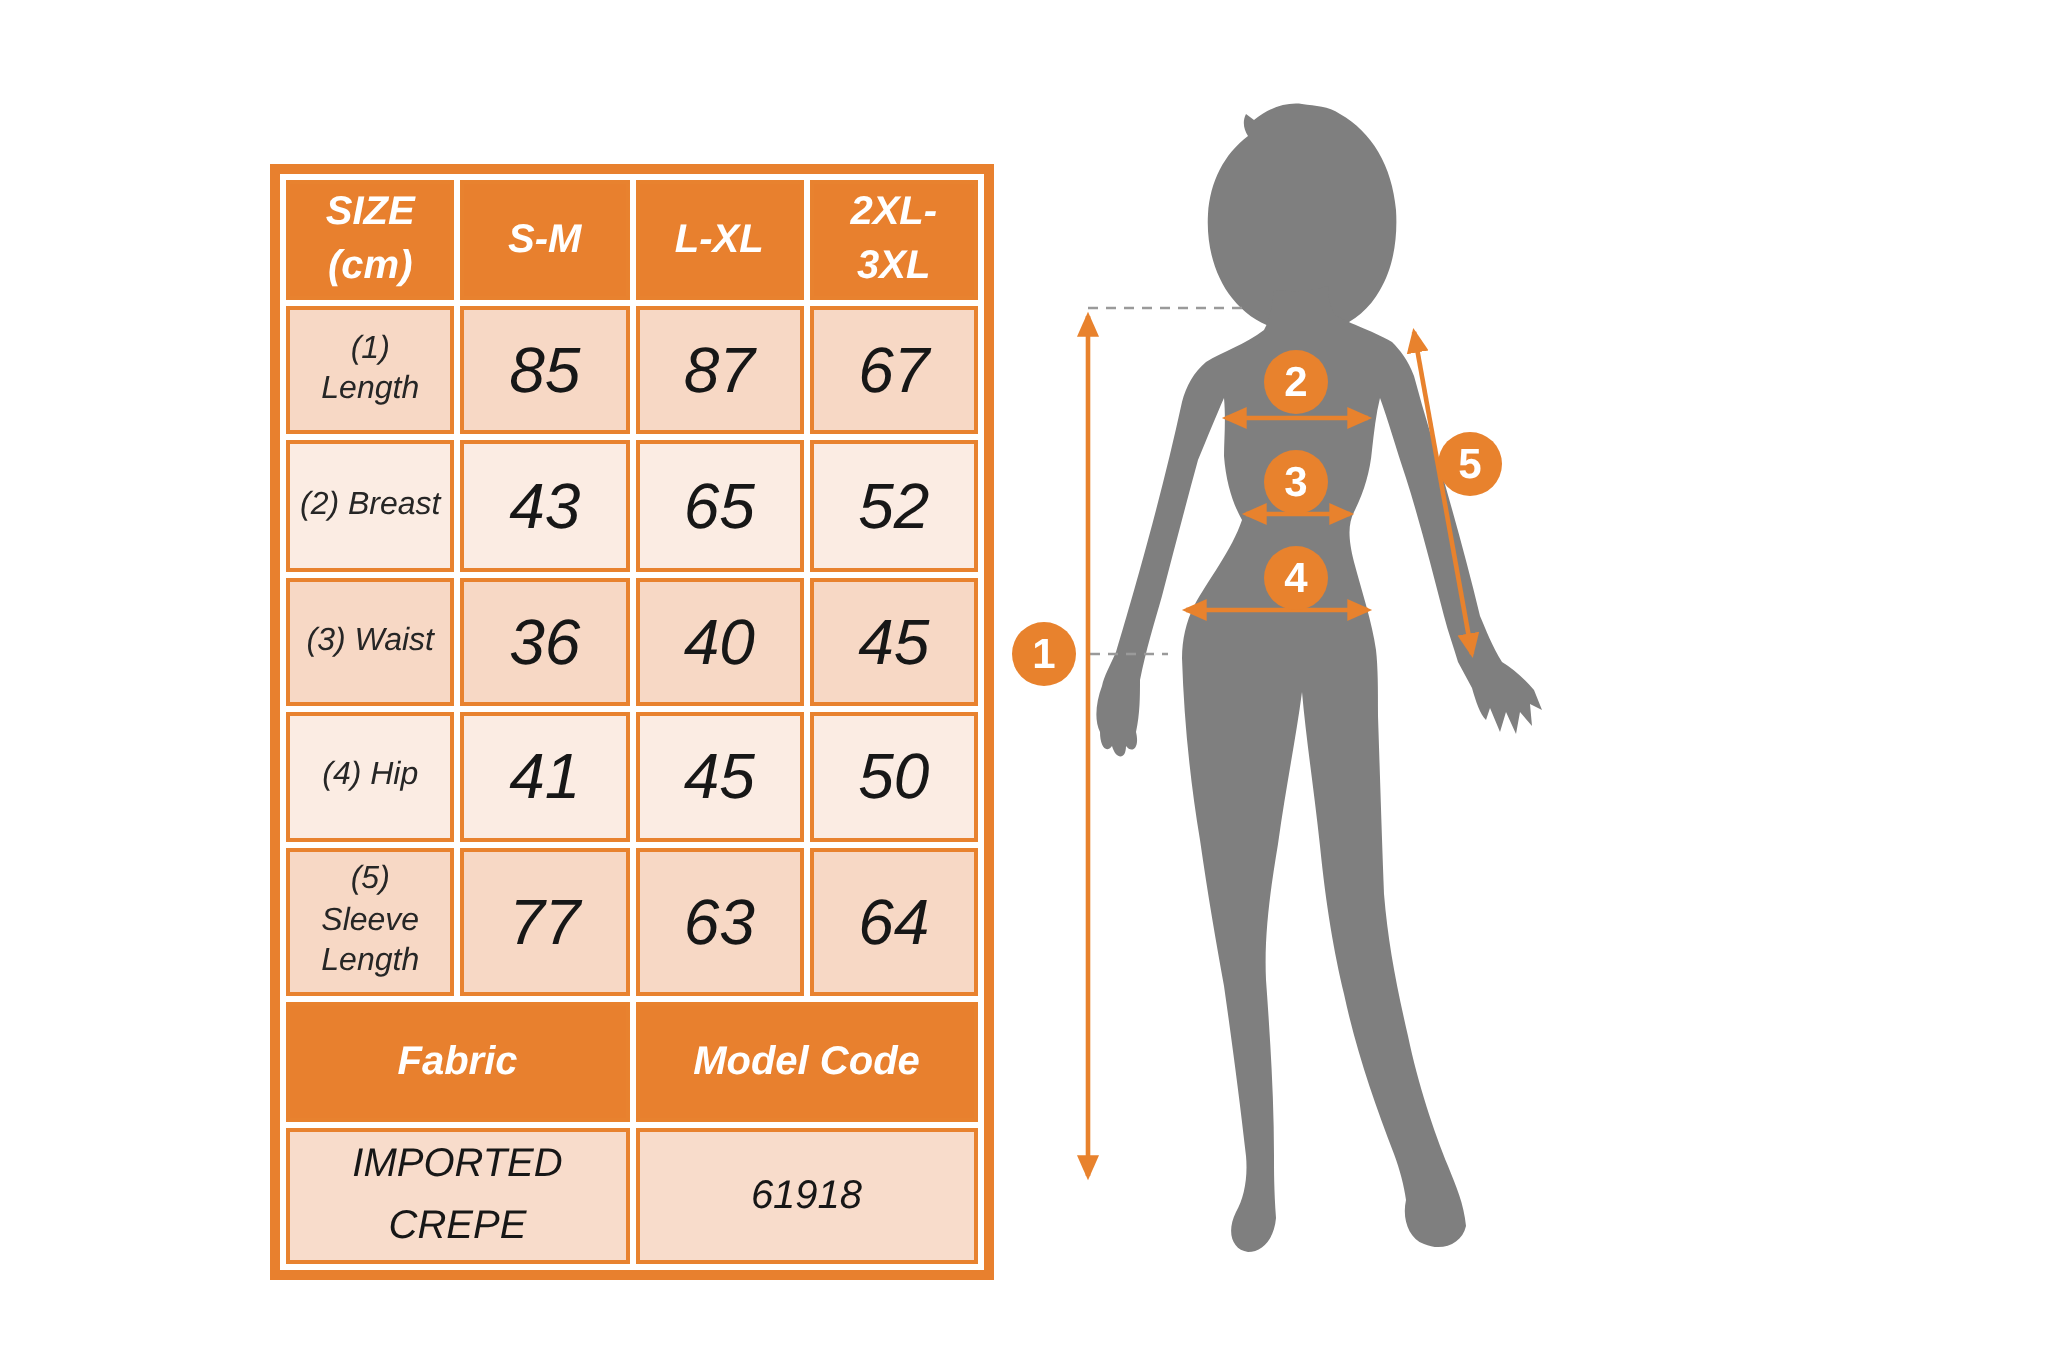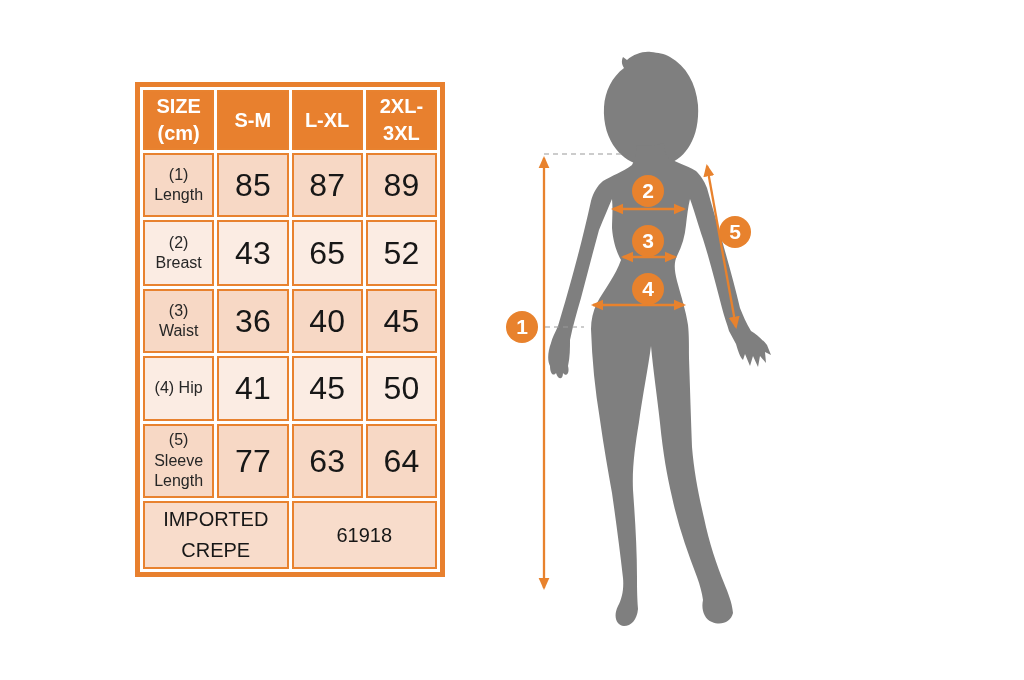--- a/index.html
+++ b/index.html
@@ -11,26 +11,27 @@
     overflow: hidden;
     font-family: "Liberation Sans", sans-serif;
   }
   .stage { position: relative; width: 1024px; height: 680px; background: #fff; }
 
   
   table.size-chart {
     position: absolute;
     left: 135px;
     top: 82px;
-    width: 310px;
+    width: 362px;
     table-layout: fixed;
     border-collapse: separate;
     border-spacing: 3px;
     background: #ffffff;
     border: 5px solid #e8802e;
+    font-style: italic;
   }
   table.size-chart th,
   table.size-chart td {
     border: 2px solid #e8822f;
     padding: 0 2px;
     text-align: center;
     vertical-align: middle;
     white-space: pre-line;
     overflow: hidden;
   }
@@ -91,21 +92,21 @@
         <th>S-M</th>
         <th>L-XL</th>
         <th>2XL-
 3XL</th>
       </tr>
       <tr class="band-a h60">
         <td class="lbl">(1)
 Length</td>
         <td class="val">85</td>
         <td class="val">87</td>
-        <td class="val">89</td>
+        <td class="val">67</td>
       </tr>
       <tr class="band-b h62">
         <td class="lbl">(2) Breast</td>
         <td class="val">43</td>
         <td class="val">65</td>
         <td class="val">52</td>
       </tr>
       <tr class="band-a h60">
         <td class="lbl">(3) Waist</td>
         <td class="val">36</td>
@@ -118,20 +119,24 @@
         <td class="val">45</td>
         <td class="val">50</td>
       </tr>
       <tr class="band-a h70">
         <td class="lbl">(5)
 Sleeve
 Length</td>
         <td class="val">77</td>
         <td class="val">63</td>
         <td class="val">64</td>
+      </tr>
+      <tr class="hdr h56">
+        <td colspan="2">Fabric</td>
+        <td colspan="2">Model Code</td>
       </tr>
       <tr class="info-data h64">
         <td colspan="2">IMPORTED
 CREPE</td>
         <td colspan="2">61918</td>
       </tr>
     </tbody>
   </table>
 
 

